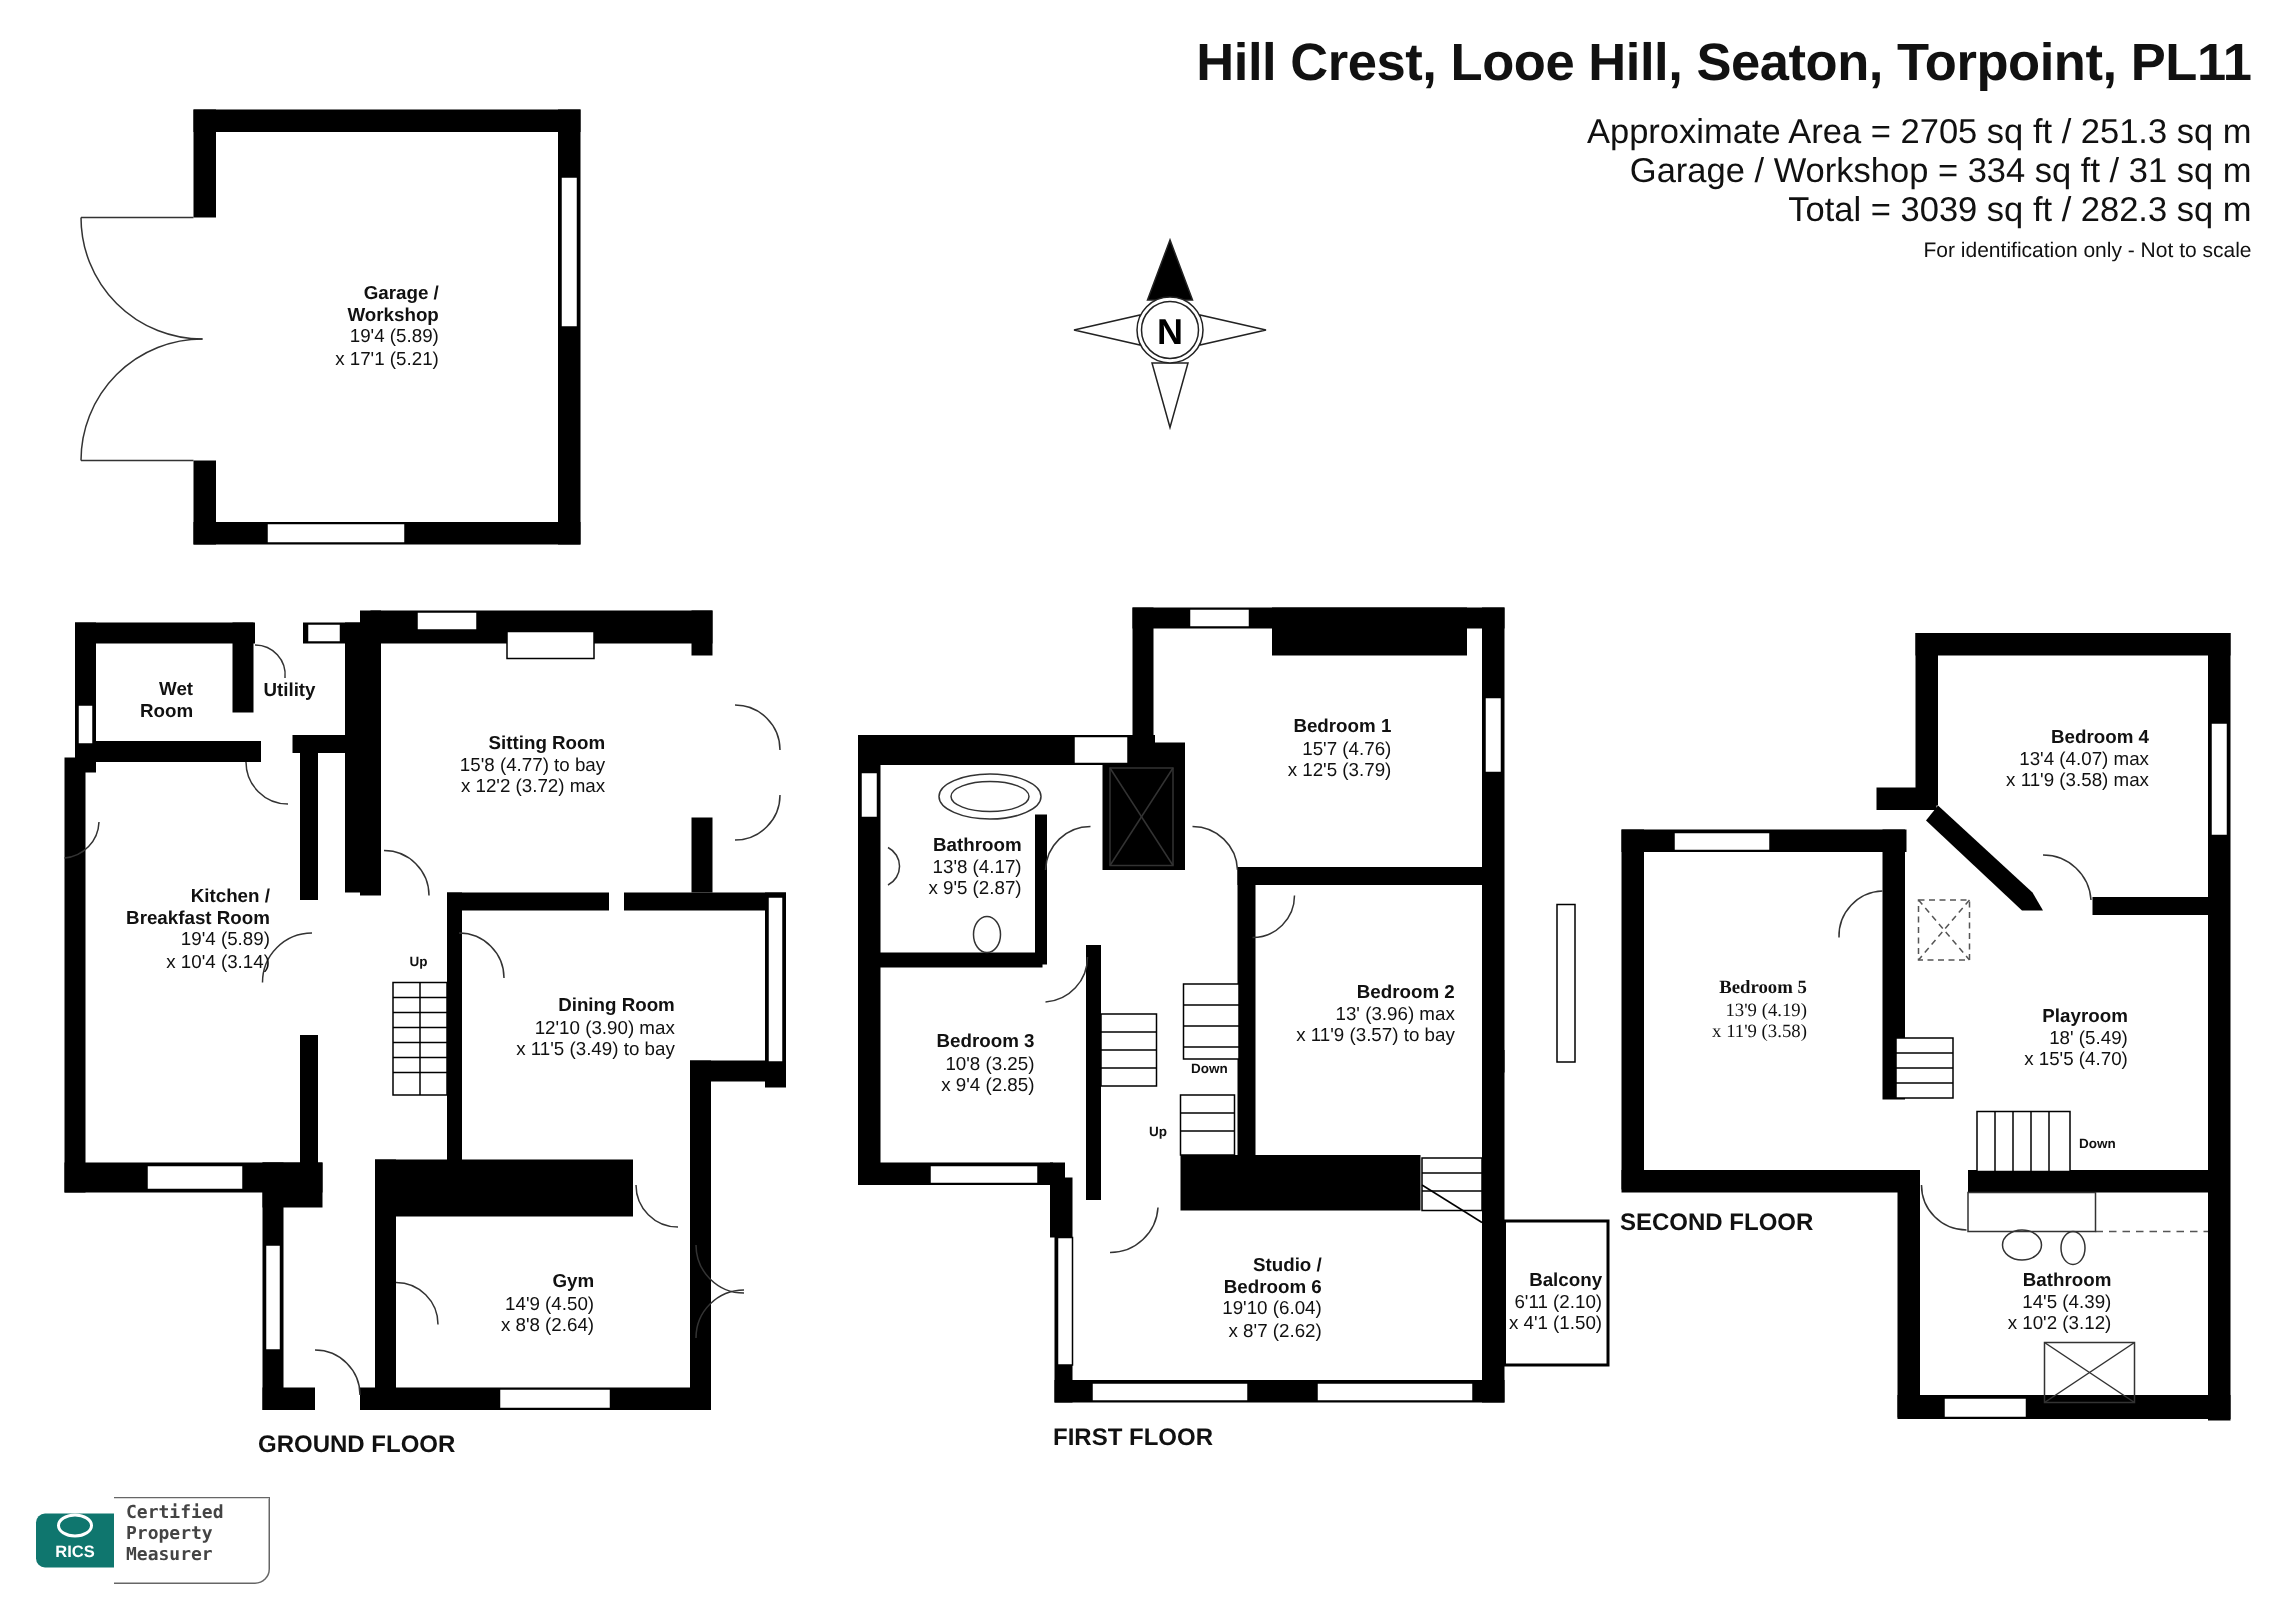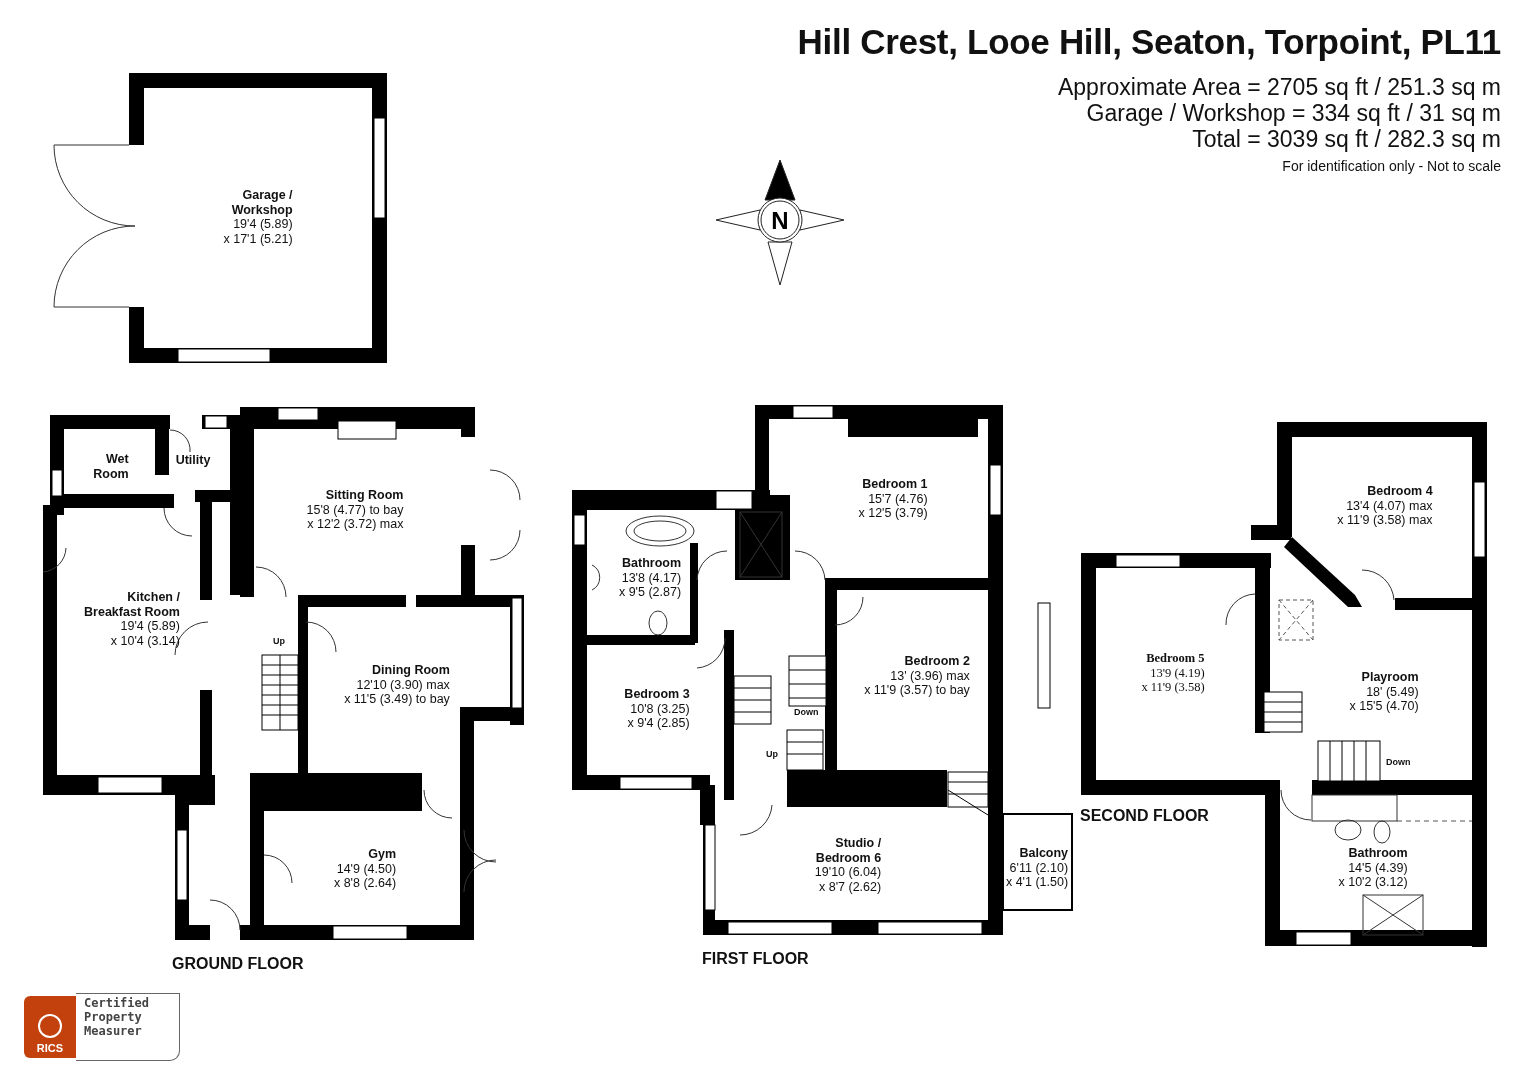--- a/index.html
+++ b/index.html
@@ -11,23 +11,23 @@
   #area-garage { top:100px; }
   #area-total { top:126px; }
   #disclaimer { right:26px; top:158px; font-size:14px; }
   svg.plan { position:absolute; left:0; top:0; }
   .room-label { position:absolute; text-align:right; font-size:12.5px; line-height:14.5px; transform:translateX(-50%); white-space:nowrap; }
   .room-label .name { font-weight:bold; display:block; }
   .room-label .dim { display:block; }
   .floor-label { position:absolute; font-weight:bold; font-size:16px; white-space:nowrap; }
   .small-label { position:absolute; font-size:9px; font-weight:bold; }
   #footer { position:absolute; left:24px; top:1001px; height:52px; display:flex; align-items:center; }
-  #rics-badge { width:52px; height:62px; background:#c2410c; color:#fff; border-radius:6px 0 0 6px; display:flex; flex-direction:column; align-items:center; justify-content:flex-end; font-size:11px; font-weight:bold; padding-bottom:4px; box-sizing:border-box; }
+  #rics-badge { width:52px; height:36px; background:#0f766e; color:#fff; border-radius:6px 0 0 6px; display:flex; flex-direction:column; align-items:center; justify-content:flex-end; font-size:11px; font-weight:bold; padding-bottom:4px; box-sizing:border-box; }
   #rics-badge .lion { width:24px; height:24px; border-radius:50%; border:2px solid #fff; margin-bottom:4px; box-sizing:border-box; }
-  #certified { height:68px; border:1.5px solid #666; border-left:none; border-radius:0 0 10px 0; padding:2px 30px 2px 8px; box-sizing:border-box; font-family:"DejaVu Sans Mono", monospace; font-size:12px; line-height:14px; color:#444; font-weight:bold; }
+  #certified { height:58px; border:1.5px solid #666; border-left:none; border-radius:0 0 10px 0; padding:2px 30px 2px 8px; box-sizing:border-box; font-family:"DejaVu Sans Mono", monospace; font-size:12px; line-height:14px; color:#444; font-weight:bold; }
   #footer-text { margin-left:10px; font-size:12px; line-height:15.5px; color:#555; }
 </style>
 </head>
 <body>
 
 <div id="title" class="abs">Hill Crest, Looe Hill, Seaton, Torpoint, PL11</div>
 <div id="area-approx" class="abs area-line">Approximate Area = 2705 sq ft / 251.3 sq m</div>
 <div id="area-garage" class="abs area-line">Garage / Workshop = 334 sq ft / 31 sq m</div>
 <div id="area-total" class="abs area-line">Total = 3039 sq ft / 282.3 sq m</div>
 <div id="disclaimer" class="abs">For identification only - Not to scale</div>

